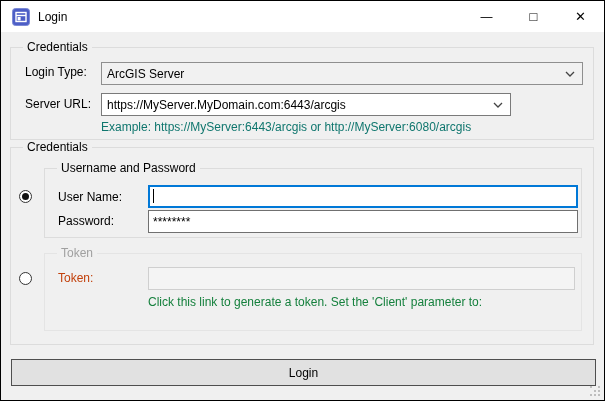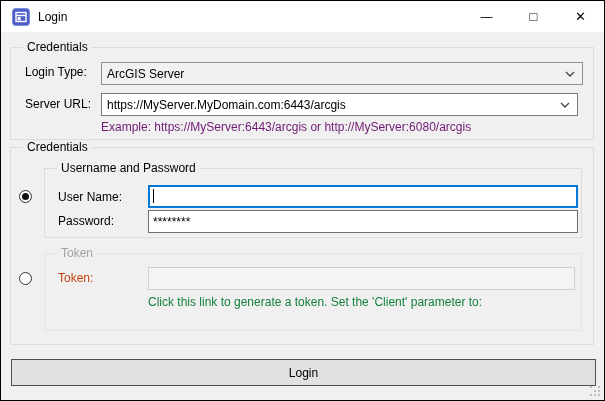--- a/index.html
+++ b/index.html
@@ -32,21 +32,21 @@
     position:absolute;border:1px solid #dcdcdc;box-sizing:border-box;
   }
   .groupbox>.gb-label{
     position:absolute;top:-8px;left:12px;background:#f0f0f0;padding:0 4px;
     line-height:14px;white-space:nowrap;
   }
   .groupbox.disabled{border-color:#e4e4e4;}
   .groupbox.disabled>.gb-label{color:#a0a0a0;}
   
   .lbl{position:absolute;white-space:nowrap;}
-  .hint{position:absolute;white-space:nowrap;color:#701a75;}
+  .hint{position:absolute;white-space:nowrap;color:#0f766e;}
   .hint.gray{color:#15803d;}
   
   .combo{
     position:absolute;box-sizing:border-box;height:23px;
     display:flex;align-items:center;padding-left:5px;
     background:#f1f1f1;border:1px solid #8f8f8f;
   }
   .combo.editable{background:#fff;border-color:#7a7a7a;}
   .combo .combo-text{flex:1;overflow:hidden;white-space:nowrap;}
   .combo .chev{flex:0 0 auto;margin-right:7px;}
@@ -113,21 +113,21 @@
 
   <div class="combo" style="left:100px;top:61px;width:482px;">
     <span class="combo-text">ArcGIS Server</span>
     <svg class="chev" width="10" height="6" viewBox="0 0 10 6">
       <polyline points="1,1 5,5 9,1" fill="none" stroke="#444" stroke-width="1.3"></polyline>
     </svg>
   </div>
 
   <span class="lbl" style="left:24px;top:96px;">Server URL:</span>
 
-  <div class="combo editable" style="left:100px;top:92px;width:477px;">
+  <div class="combo editable" style="left:100px;top:92px;width:410px;">
     <span class="combo-text">https://MyServer.MyDomain.com:6443/arcgis</span>
     <svg class="chev" width="10" height="6" viewBox="0 0 10 6">
       <polyline points="1,1 5,5 9,1" fill="none" stroke="#444" stroke-width="1.3"></polyline>
     </svg>
   </div>
 
   <span class="hint" style="left:100px;top:119px;">Example: https://MyServer:6443/arcgis or http://MyServer:6080/arcgis</span>
 
   <div class="groupbox" style="left:9px;top:146px;width:584px;height:198px;">
     <span class="gb-label">Credentials</span>

